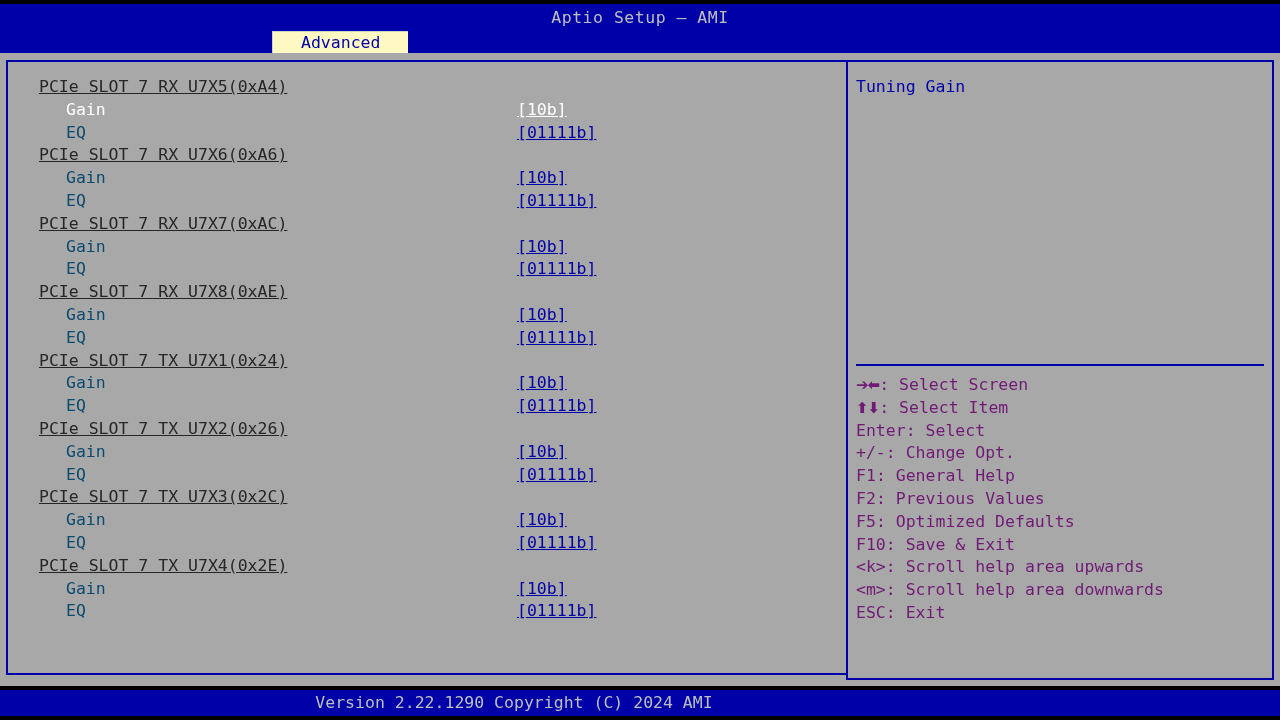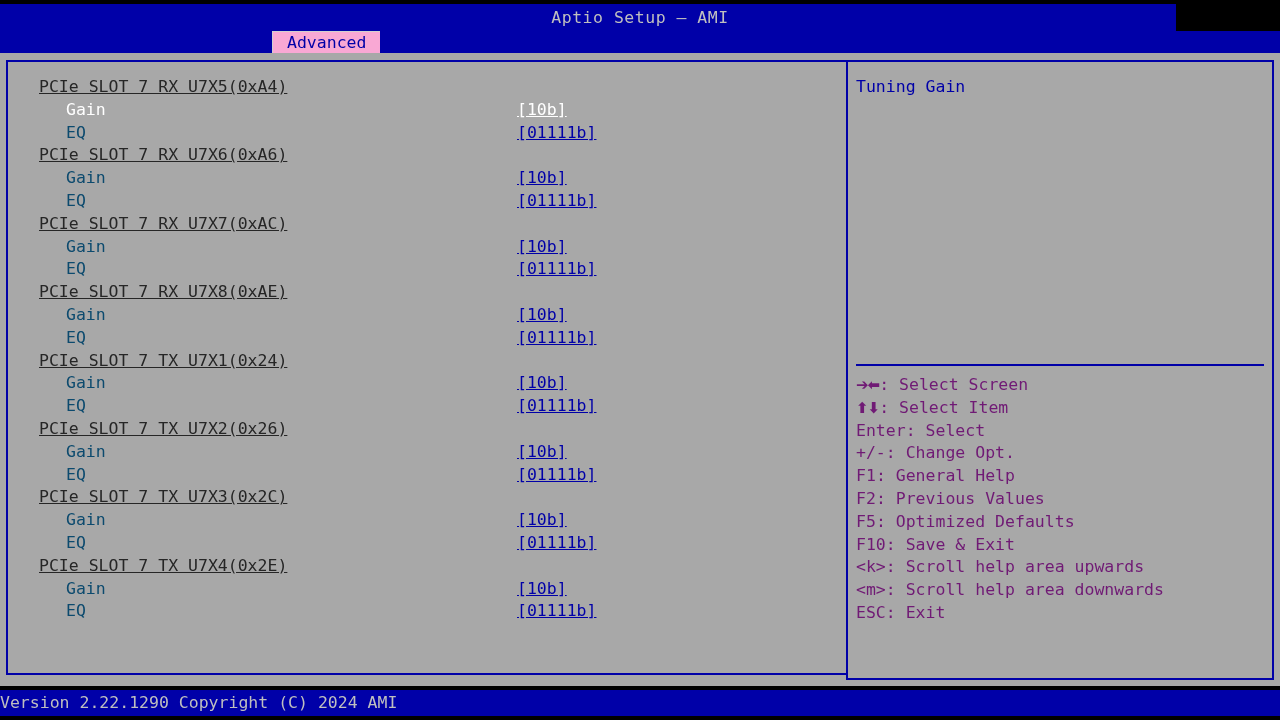--- a/index.html
+++ b/index.html
@@ -23,21 +23,21 @@
     position: relative;
     width: 1280px;
     height: 720px;
     background: #000000;
   }
 
   
   .titlebar {
     position: absolute;
     left: 0; top: 4px;
-    width: 1176px; height: 27px;
+    width: 1280px; height: 27px;
     background: #0000a8;
   }
   .titlebar-text {
     position: absolute;
     left: 0; top: 3px;
     width: 1280px;
     text-align: center;
     color: #bfbfbf;
     letter-spacing: 0.5px;
     white-space: pre;
@@ -47,22 +47,22 @@
   .tabstrip {
     position: absolute;
     left: 0; top: 31px;
     width: 1280px; height: 22px;
     background: #0000a8;
   }
   .tab {
     position: absolute;
     top: 0;
     height: 22px;
-    padding: 0 14px;
-    background: #f9a8d4;
+    padding: 0 28px;
+    background: #fef9c3;
     color: #0000a8;
     line-height: 22px;
     white-space: pre;
     border-left: 1px solid #d0d0d0;
     border-top: 1px solid #d0d0d0;
   }
   .tab.active { left: 272px; }
 
   
   .deskband {
@@ -169,21 +169,21 @@
   .footer {
     position: absolute;
     left: 0; top: 690px;
     width: 1280px; height: 26px;
     background: #0000a8;
   }
   .footer-text {
     position: absolute;
     left: 0; top: 2px;
     width: 1028px;
-    text-align: left;
+    text-align: center;
     color: #bfbfbf;
     white-space: pre;
   }
 </style>
 </head>
 <body>
 
 <div id="screen">
 
   <div class="titlebar">

